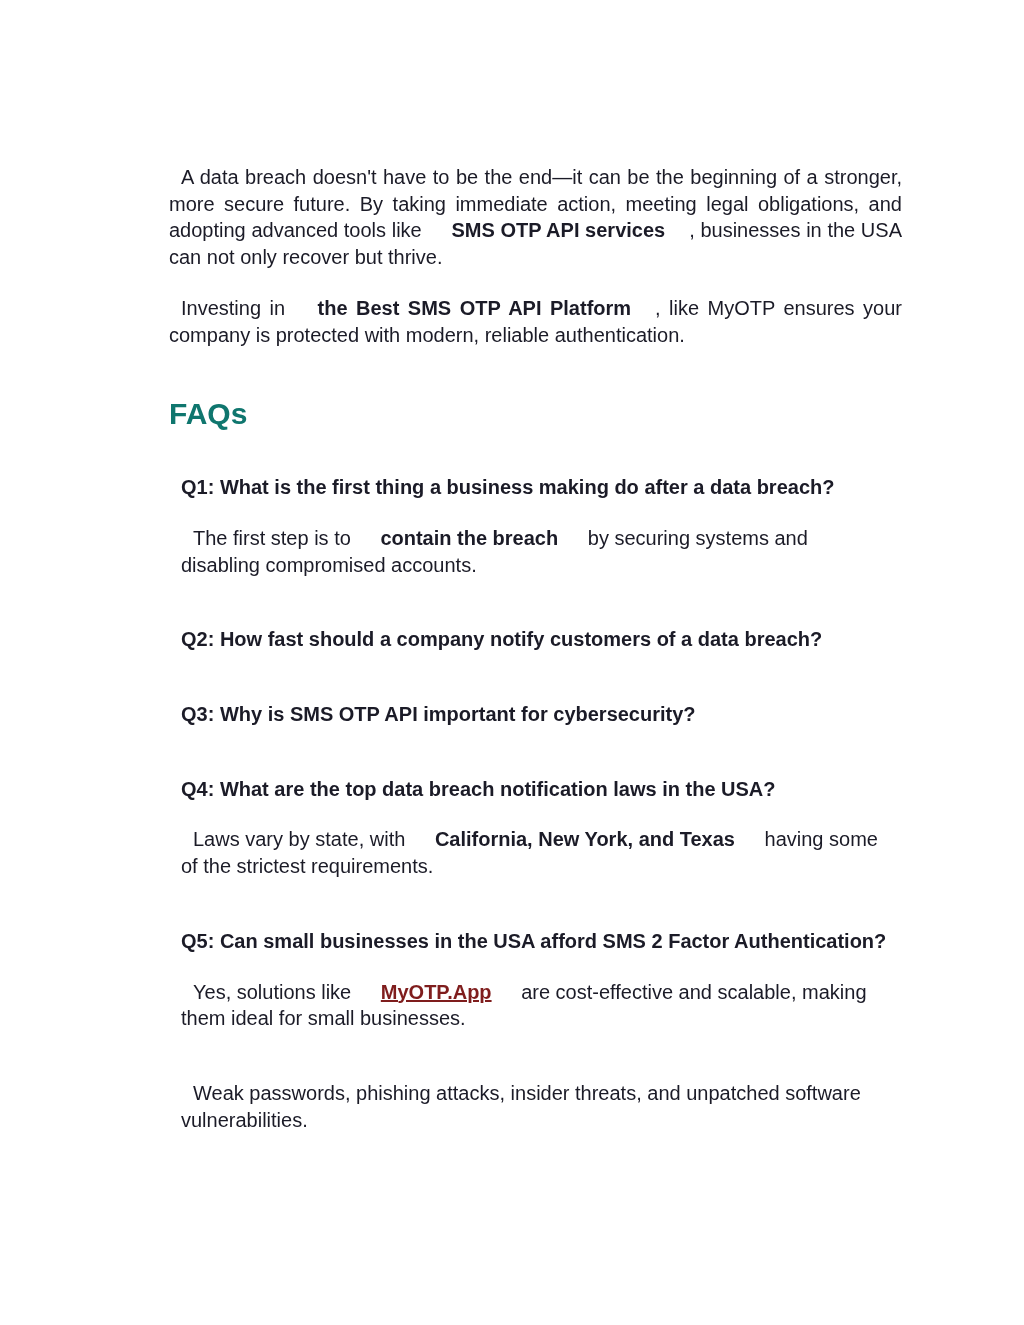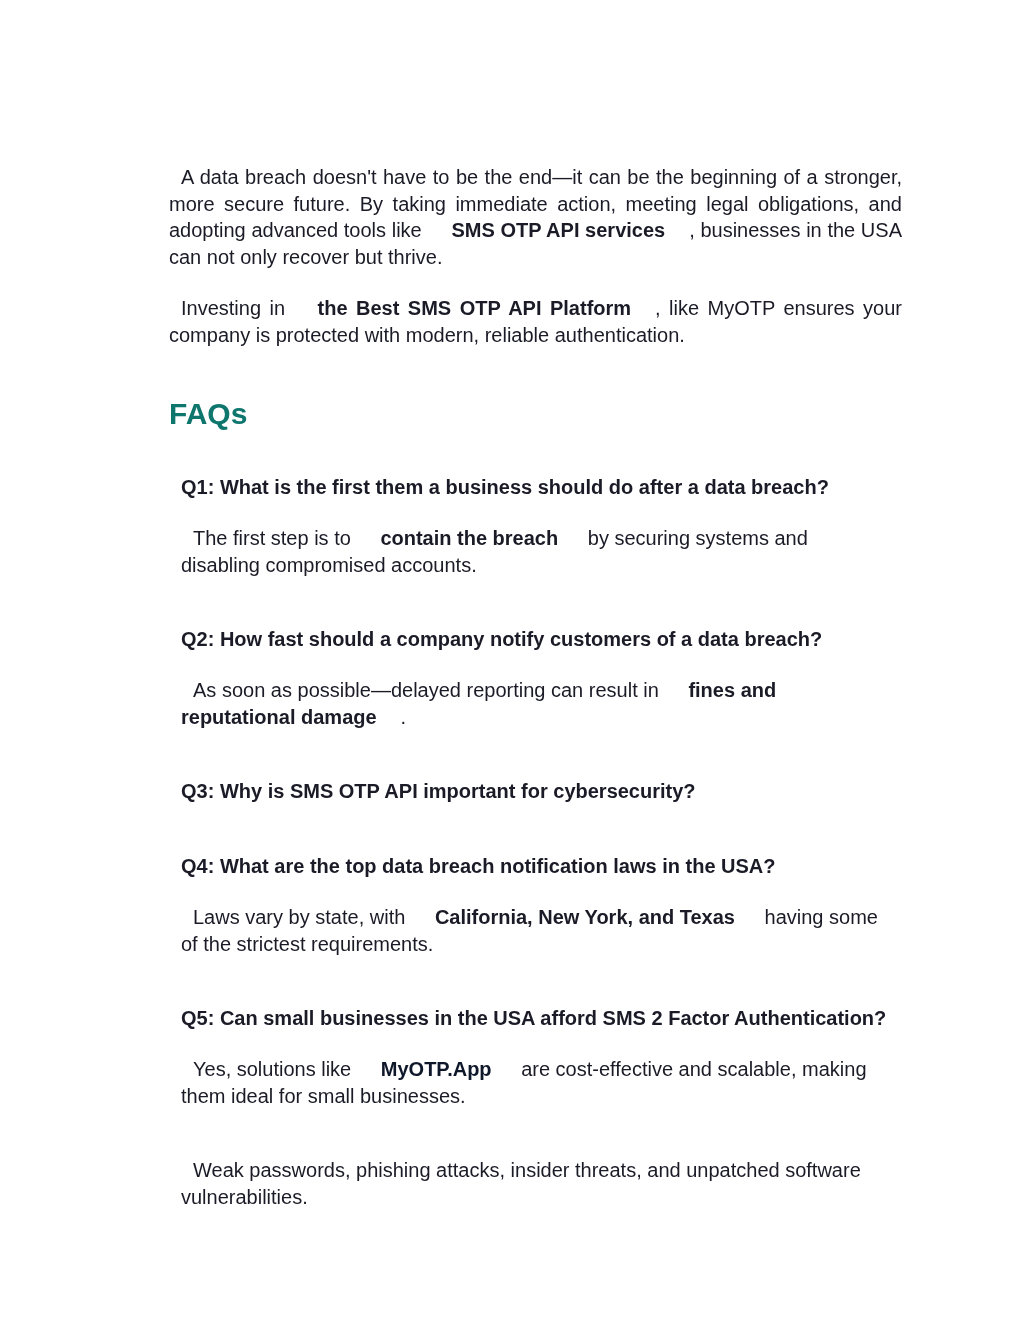--- a/index.html
+++ b/index.html
@@ -27,45 +27,45 @@
     font-size: 30px;
     line-height: 34px;
     font-weight: bold;
     margin-top: 25px;
     margin-bottom: 7px;
     color: #0f766e;
   }
   .faq-q { font-weight: bold; }
   b { font-weight: bold; }
   a.doc-link {
-    color: #0f172a;
+    color: #7f1d1d;
     font-weight: bold;
+    text-decoration: underline;
     cursor: pointer;
   }
 </style>
 </head>
 <body>
 
 <div class="page">
   <div class="content">
 
     <p class="para justified"><span>A data breach doesn't have to be the end—it can be the beginning of a stronger, more secure future. By taking immediate action, meeting legal obligations, and adopting advanced tools like </span><b>SMS OTP API services</b><span>, businesses in the USA can not only recover but thrive.</span></p>
 
     <p class="para justified"><span>Investing in </span><b>the Best SMS OTP API Platform</b><span>, like MyOTP ensures your company is protected with modern, reliable authentication.</span></p>
 
     <h1 class="doc-heading">FAQs</h1>
 
     <div>
-      <p class="para faq-q">Q1: What is the first them a business should do after a data breach?</p>
+      <p class="para faq-q">Q1: What is the first thing a business making do after a data breach?</p>
       <p class="para"><span>The first step is to </span><b>contain the breach</b><span> by securing systems and disabling compromised accounts.</span></p>
     </div>
 
     <div>
       <p class="para faq-q">Q2: How fast should a company notify customers of a data breach?</p>
-      <p class="para"><span>As soon as possible—delayed reporting can result in </span><b>fines and reputational damage</b><span>.</span></p>
     </div>
 
     <div>
       <p class="para faq-q">Q3: Why is SMS OTP API important for cybersecurity?</p>
     </div>
 
     <div>
       <p class="para faq-q">Q4: What are the top data breach notification laws in the USA?</p>
       <p class="para"><span>Laws vary by state, with </span><b>California, New York, and Texas</b><span> having some of the strictest requirements.</span></p>
     </div>

